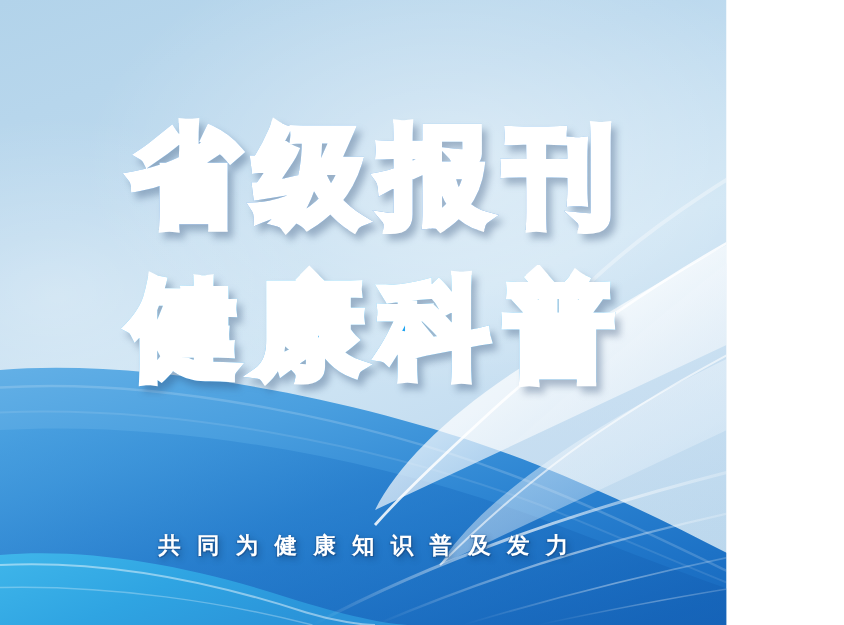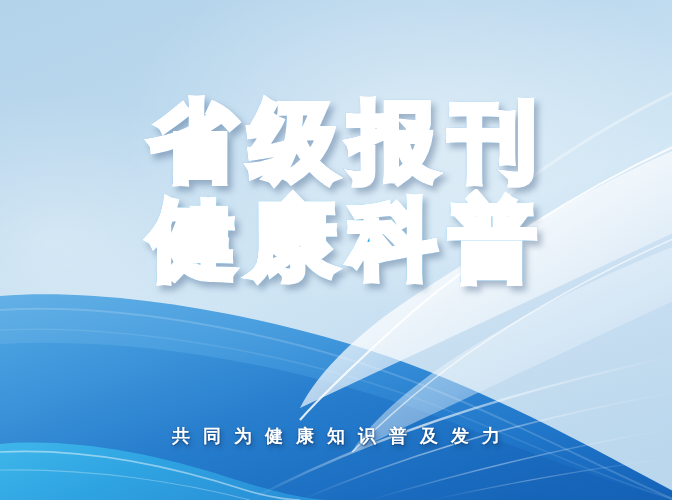--- a/index.html
+++ b/index.html
@@ -2,21 +2,21 @@
 <html><head>
 <meta charset="utf-8">
 <style>
   html, body {
     margin: 0;
     padding: 0;
     background: #ffffff;
   }
   #banner {
     position: relative;
-    width: 672px;
+    width: 581px;
     height: 500px;
     overflow: hidden;
     font-family: "DejaVu Sans", "Liberation Sans", sans-serif;
     background: linear-gradient(160deg, #b2d3ea 0%, #bcd9ee 28%, #cfe5f4 52%, #c3dcf0 70%, #b8d6ec 100%);
   }
 
   
   .sky-glow {
     position: absolute;
     left: 0; top: 0; right: 0; height: 330px;
@@ -50,21 +50,21 @@
     paint-order: stroke fill;
     filter: drop-shadow(4px 5px 3px rgba(40,70,110,0.34));
   }
   .line1 .ch {
     background: linear-gradient(180deg, #4fa3ea 0%, #2f8ce2 42%, #1a73d2 100%);
     -webkit-background-clip: text;
     background-clip: text;
     color: transparent;
   }
   .line2 {
-    margin-top: 12px;
+    margin-top: 36px;
   }
   .line2 .ch {
     background: linear-gradient(180deg, #45c2f7 0%, #23a7f1 45%, #1190e6 100%);
     -webkit-background-clip: text;
     background-clip: text;
     color: transparent;
   }
 
   
   .subtitle {

